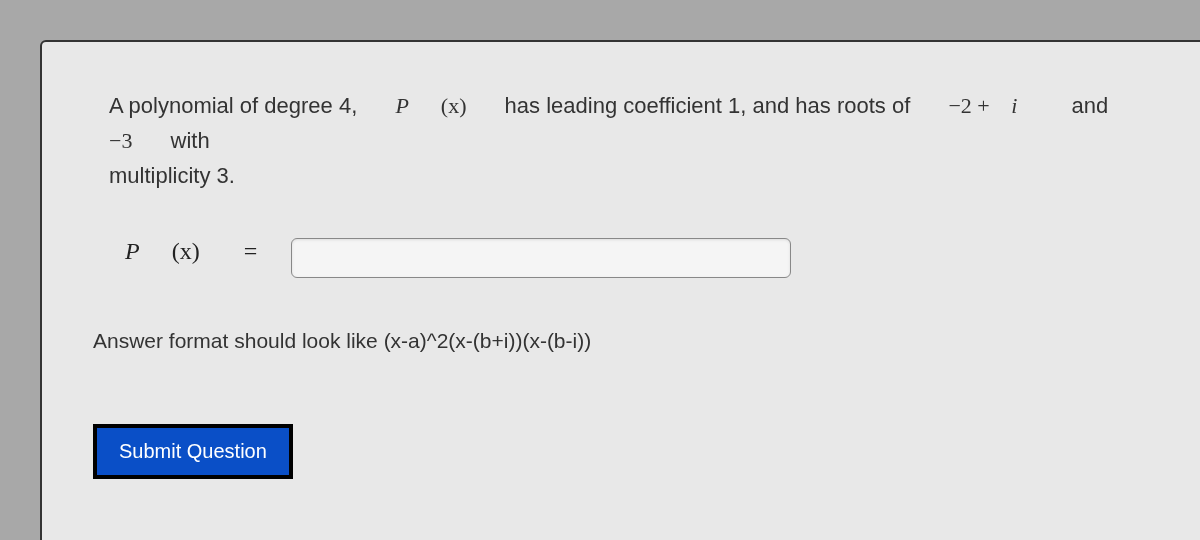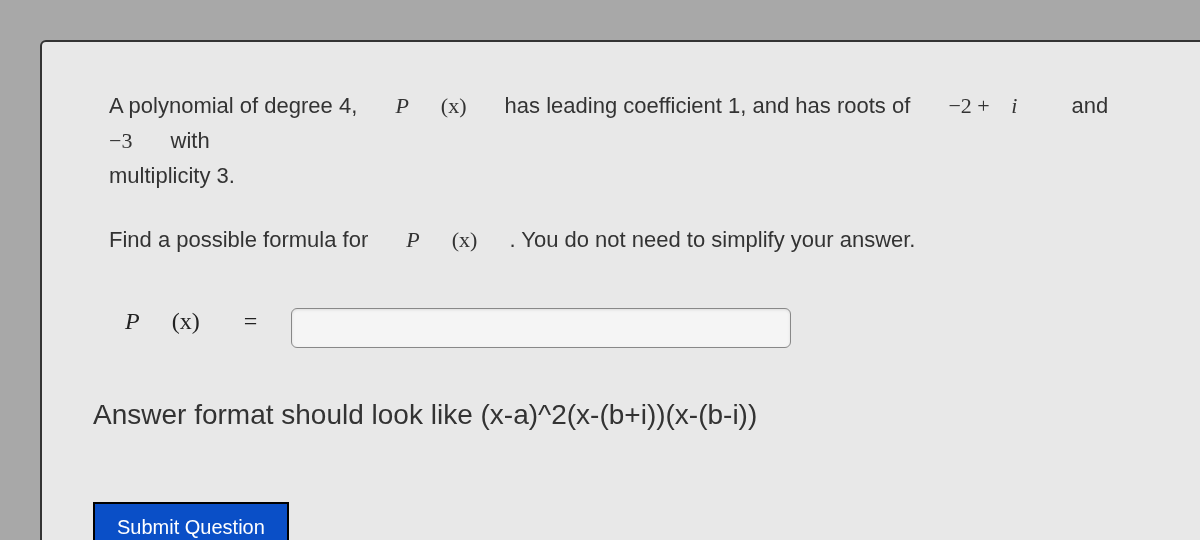--- a/index.html
+++ b/index.html
@@ -73,48 +73,45 @@
       height: 40px;
       border: 1px solid #888;
       border-radius: 6px;
       background: #f5f5f5;
       padding: 6px 12px;
       font-size: 18px;
       font-family: inherit;
       box-shadow: inset 0 1px 3px rgba(0,0,0,0.1);
     }
     .format-hint {
-      font-size: 28px;
+      font-size: 21px;
       color: #333;
       margin-bottom: 55px;
     }
     .submit-btn {
       background: #0a4fc7;
       color: #fff;
-      border: 2px solid #000000;
+      border: 4px solid #000000;
       padding: 12px 22px;
       font-size: 20px;
       font-family: inherit;
       cursor: pointer;
     }
   </style>
 </head>
 <body>
 
 <div class="content">
 
   <div class="problem-text">
     <span>A polynomial of degree 4, </span><span class="math">P</span><span class="math-regular">(x)</span><span> has leading coefficient 1, and has roots of </span><span class="math-regular">−2 + <span class="math">i</span></span><span> and </span><span class="math-regular">−3</span><span> with</span>
     <br>
     <span>multiplicity 3.</span>
   </div>
 
-  <div class="instruction">
-    <span>Find a possible formula for </span><span class="math">P</span><span class="math" style="font-style:normal">(x)</span><span>. You do not need to simplify your answer.</span>
-  </div>
 
   <div class="answer-row">
     <span class="answer-label">
       <span>P</span><span class="paren">(x)</span>
     </span>
     <span class="equals">=</span>
     <input type="text" class="answer-input" value="" style="">
   </div>
 
   <div class="format-hint">Answer format should look like (x-a)^2(x-(b+i))(x-(b-i))</div>

